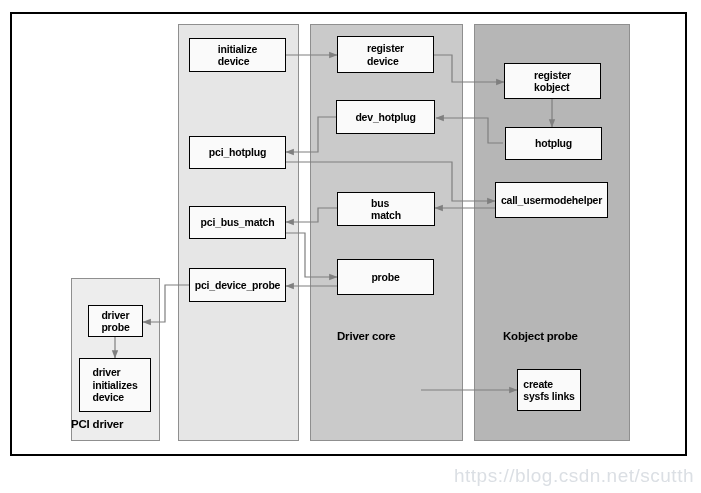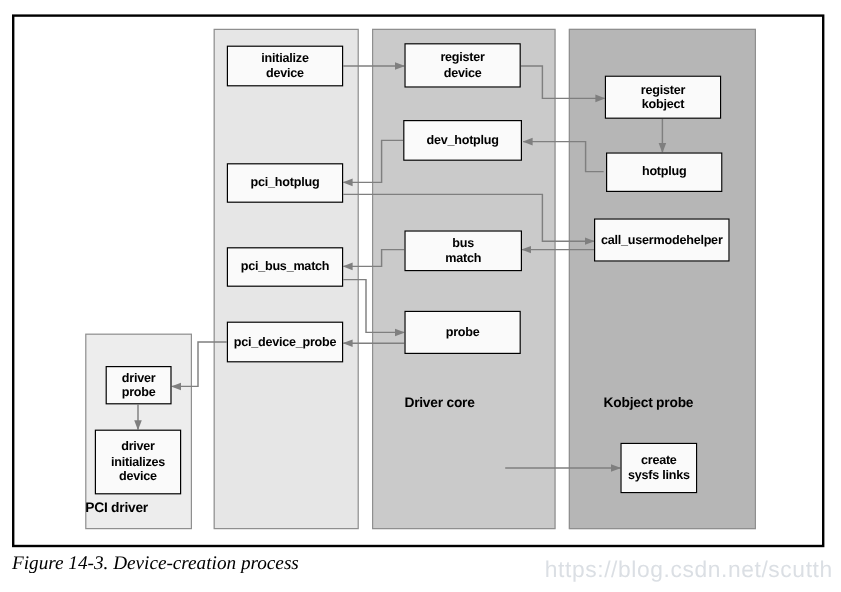--- a/index.html
+++ b/index.html
@@ -9,21 +9,21 @@
          border:2px solid #000;background:#fff;}
   .lane{position:absolute;top:24px;height:417px;border:1px solid #8f8f8f;box-sizing:border-box;}
   .lane-1{left:178px;width:121px;background:var(--lane-pci-core,#e6e6e6);}
   .lane-2{left:310px;width:153px;background:var(--lane-driver-core,#cacaca);}
   .lane-3{left:474px;width:156px;background:var(--lane-kobject-core,#b6b6b6);}
   .pci-panel{position:absolute;left:71px;top:278px;width:89px;height:163px;
              background:var(--pci-driver-panel,#ededed);border:1px solid #8f8f8f;box-sizing:border-box;}
   svg.wires{position:absolute;left:0;top:0;width:701px;height:493px;pointer-events:none;}
   .node{position:absolute;background:var(--box-fill,#fafafa);border:1.5px solid var(--box-border,#000);
         box-sizing:border-box;display:flex;align-items:center;justify-content:center;
-        text-align:center;font-weight:700;font-size:10.5px;line-height:1.18;
+        font-weight:700;font-size:10.5px;line-height:1.18;
         letter-spacing:-0.2px;color:#000;white-space:pre-line;}
   .lane-label{position:absolute;font-weight:700;font-size:11.5px;color:#000;
               text-align:left;letter-spacing:-0.2px;}
   .caption{position:absolute;left:10px;top:461px;font-family:"Liberation Serif",serif;
            font-style:italic;font-size:16px;color:#000;}
   .watermark{position:absolute;right:7px;top:465px;font-size:19px;
              color:var(--watermark,#dbdfe4);letter-spacing:0.5px;}
 </style>
 </head>
 <body>
@@ -80,16 +80,15 @@
   <div class="node" style="left:79px;top:358px;width:72px;height:54px">driver
 initializes
 device</div>
   <div class="node" style="left:517px;top:369px;width:64px;height:42px">create
 sysfs links</div>
 
   <div class="lane-label" style="left:337px;top:330px;width:100px">Driver core</div>
   <div class="lane-label" style="left:503px;top:330px;width:100px">Kobject probe</div>
   <div class="lane-label" style="left:71px;top:418px;width:80px">PCI driver</div>
 
-  <div class="caption">Figure 14-3. Device-creation process</div>
   <div class="watermark">https://blog.csdn.net/scutth</div>
 
 </div>
 
 </body></html>

